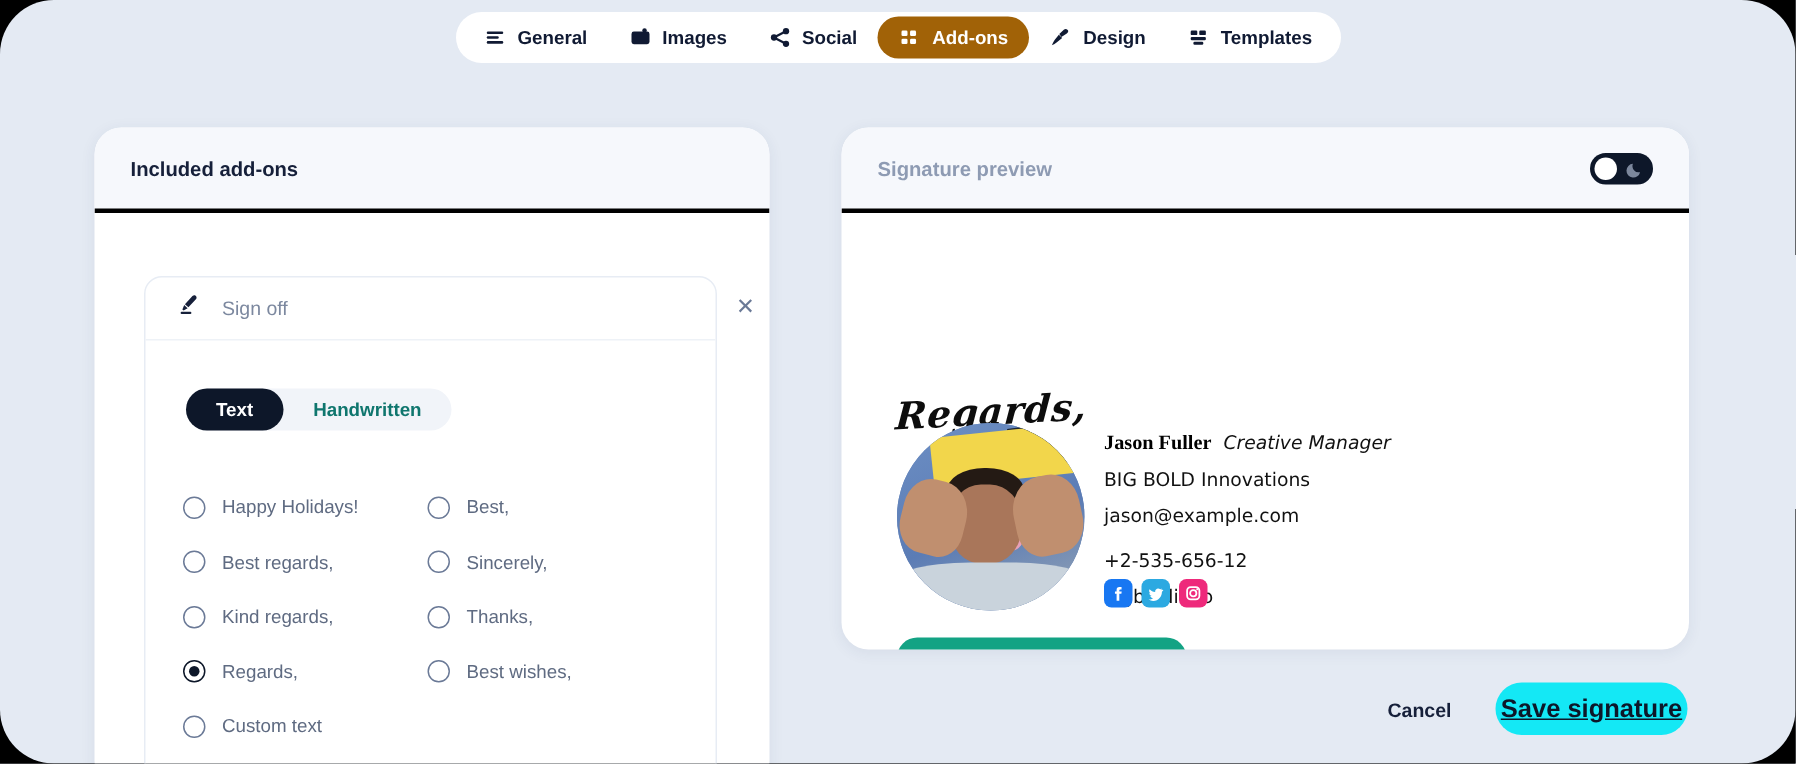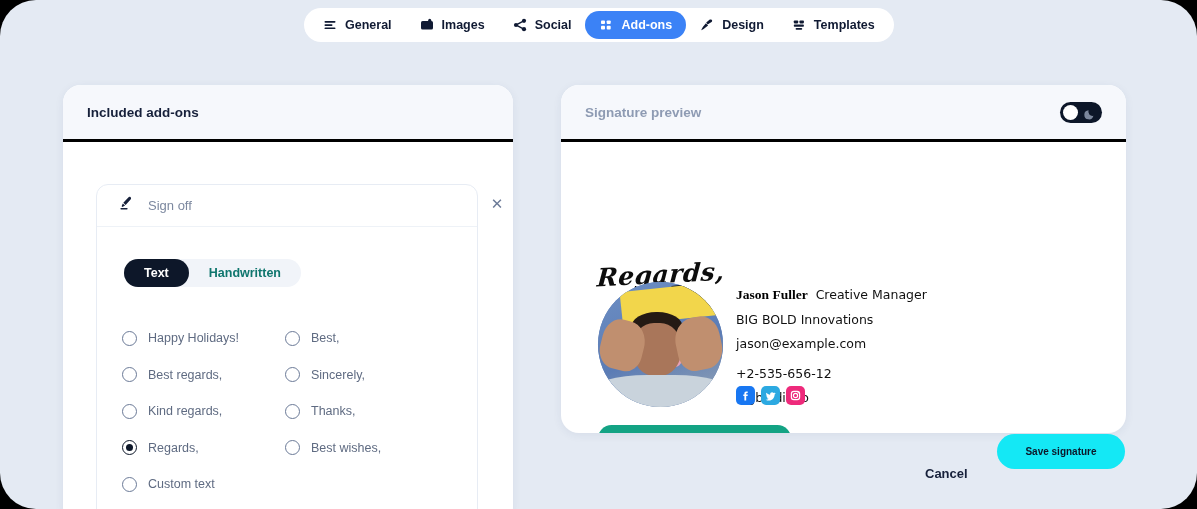--- a/index.html
+++ b/index.html
@@ -40,21 +40,21 @@
     gap: 8px;
     height: 28px;
     padding: 0 14px;
     border-radius: 14px;
     color: #101a33;
     font-size: 12.5px;
     font-weight: 700;
     white-space: nowrap;
     cursor: pointer;
   }
-  .tab.active { background: #3b82f6; color: #ffffff; }
+  .tab.active { background: #a16207; color: #ffffff; }
   .tab .ic { display: flex; align-items: center; justify-content: center; width: 14px; height: 14px; }
   .tab .ic svg { display: block; }
 
   
   .panel {
     position: absolute;
     background: #ffffff;
     border-radius: 18px;
     box-shadow: 0 2px 10px rgba(40,60,100,0.07);
     overflow: hidden;
@@ -210,21 +210,21 @@
   #avatar .hair  { position:absolute; left:26%; top:24%; width:42%; height:26%; background:#241a14; border-radius:48% 48% 20% 20%; }
   #avatar .face  { position:absolute; left:28%; top:33%; width:38%; height:42%; background:#a9765a; border-radius:44% 44% 46% 46%; }
   #avatar .handL { position:absolute; left:2%;  top:30%; width:34%; height:40%; background:#c08f6f; border-radius:40% 45% 35% 40%; transform:rotate(14deg); }
   #avatar .handR { position:absolute; left:62%; top:28%; width:36%; height:42%; background:#c08f6f; border-radius:45% 40% 40% 35%; transform:rotate(-12deg); }
   #avatar .shirt { position:absolute; left:-6%; top:74%; width:112%; height:32%; background:#c9d3dc; border-radius:40% 40% 0 0; }
 
   #sig-text { position: absolute; left: 175px; top: 145px; }
   #sig-text .line { font-family: "DejaVu Sans", sans-serif; font-size: 12.5px; color: #111111; margin-bottom: 9px; }
   #sig-text .namerow { display: flex; align-items: baseline; gap: 8px; margin-bottom: 9px; }
   #sig-text .nm { font-family: Liberation Serif, serif; font-size: 13.5px; font-weight: 700; color: #000000; }
-  #sig-text .ttl { font-family: "DejaVu Sans", sans-serif; font-size: 12.5px; color: #111111; }
+  #sig-text .ttl { font-family: "DejaVu Sans", sans-serif; font-size: 12.5px; color: #111111; font-style: italic; }
 
   #socials { position: absolute; left: 175px; top: 244px; display: flex; gap: 6px; }
   #socials .s { width: 19px; height: 19px; border-radius: 5px; display: flex; align-items: center; justify-content: center; cursor: pointer; }
 
   #meet-btn {
     position: absolute;
     left: 37px; top: 283px;
     height: 27px;
     background: #13a384;
     border-radius: 14px;
@@ -233,28 +233,29 @@
     cursor: pointer;
   }
   #meet-btn .mlabel { color: #ffffff; font-size: 12px; font-weight: 700; }
 
   
   #cancel-btn {
     position: absolute; left: 925px; top: 466px;
     font-size: 13px; font-weight: 600; color: #16203a; cursor: pointer;
   }
   #save-btn {
-    position: absolute; left: 997px; top: 434px;
+    position: absolute; left: 997px; top: 455px;
     width: 128px; height: 35px;
     background: #14e8f5;
     border-radius: 18px;
     display: flex; align-items: center; justify-content: center;
-    font-size: 10px; font-weight: 700; color: #0d1729;
+    font-size: 17px; font-weight: 700; color: #0d1729;
     cursor: pointer;
     border: none;
+    text-decoration: underline;
   }
 </style>
 </head>
 <body>
 
 <div id="page">
 
   <div class="tabbar">
 
     <div class="tab">

